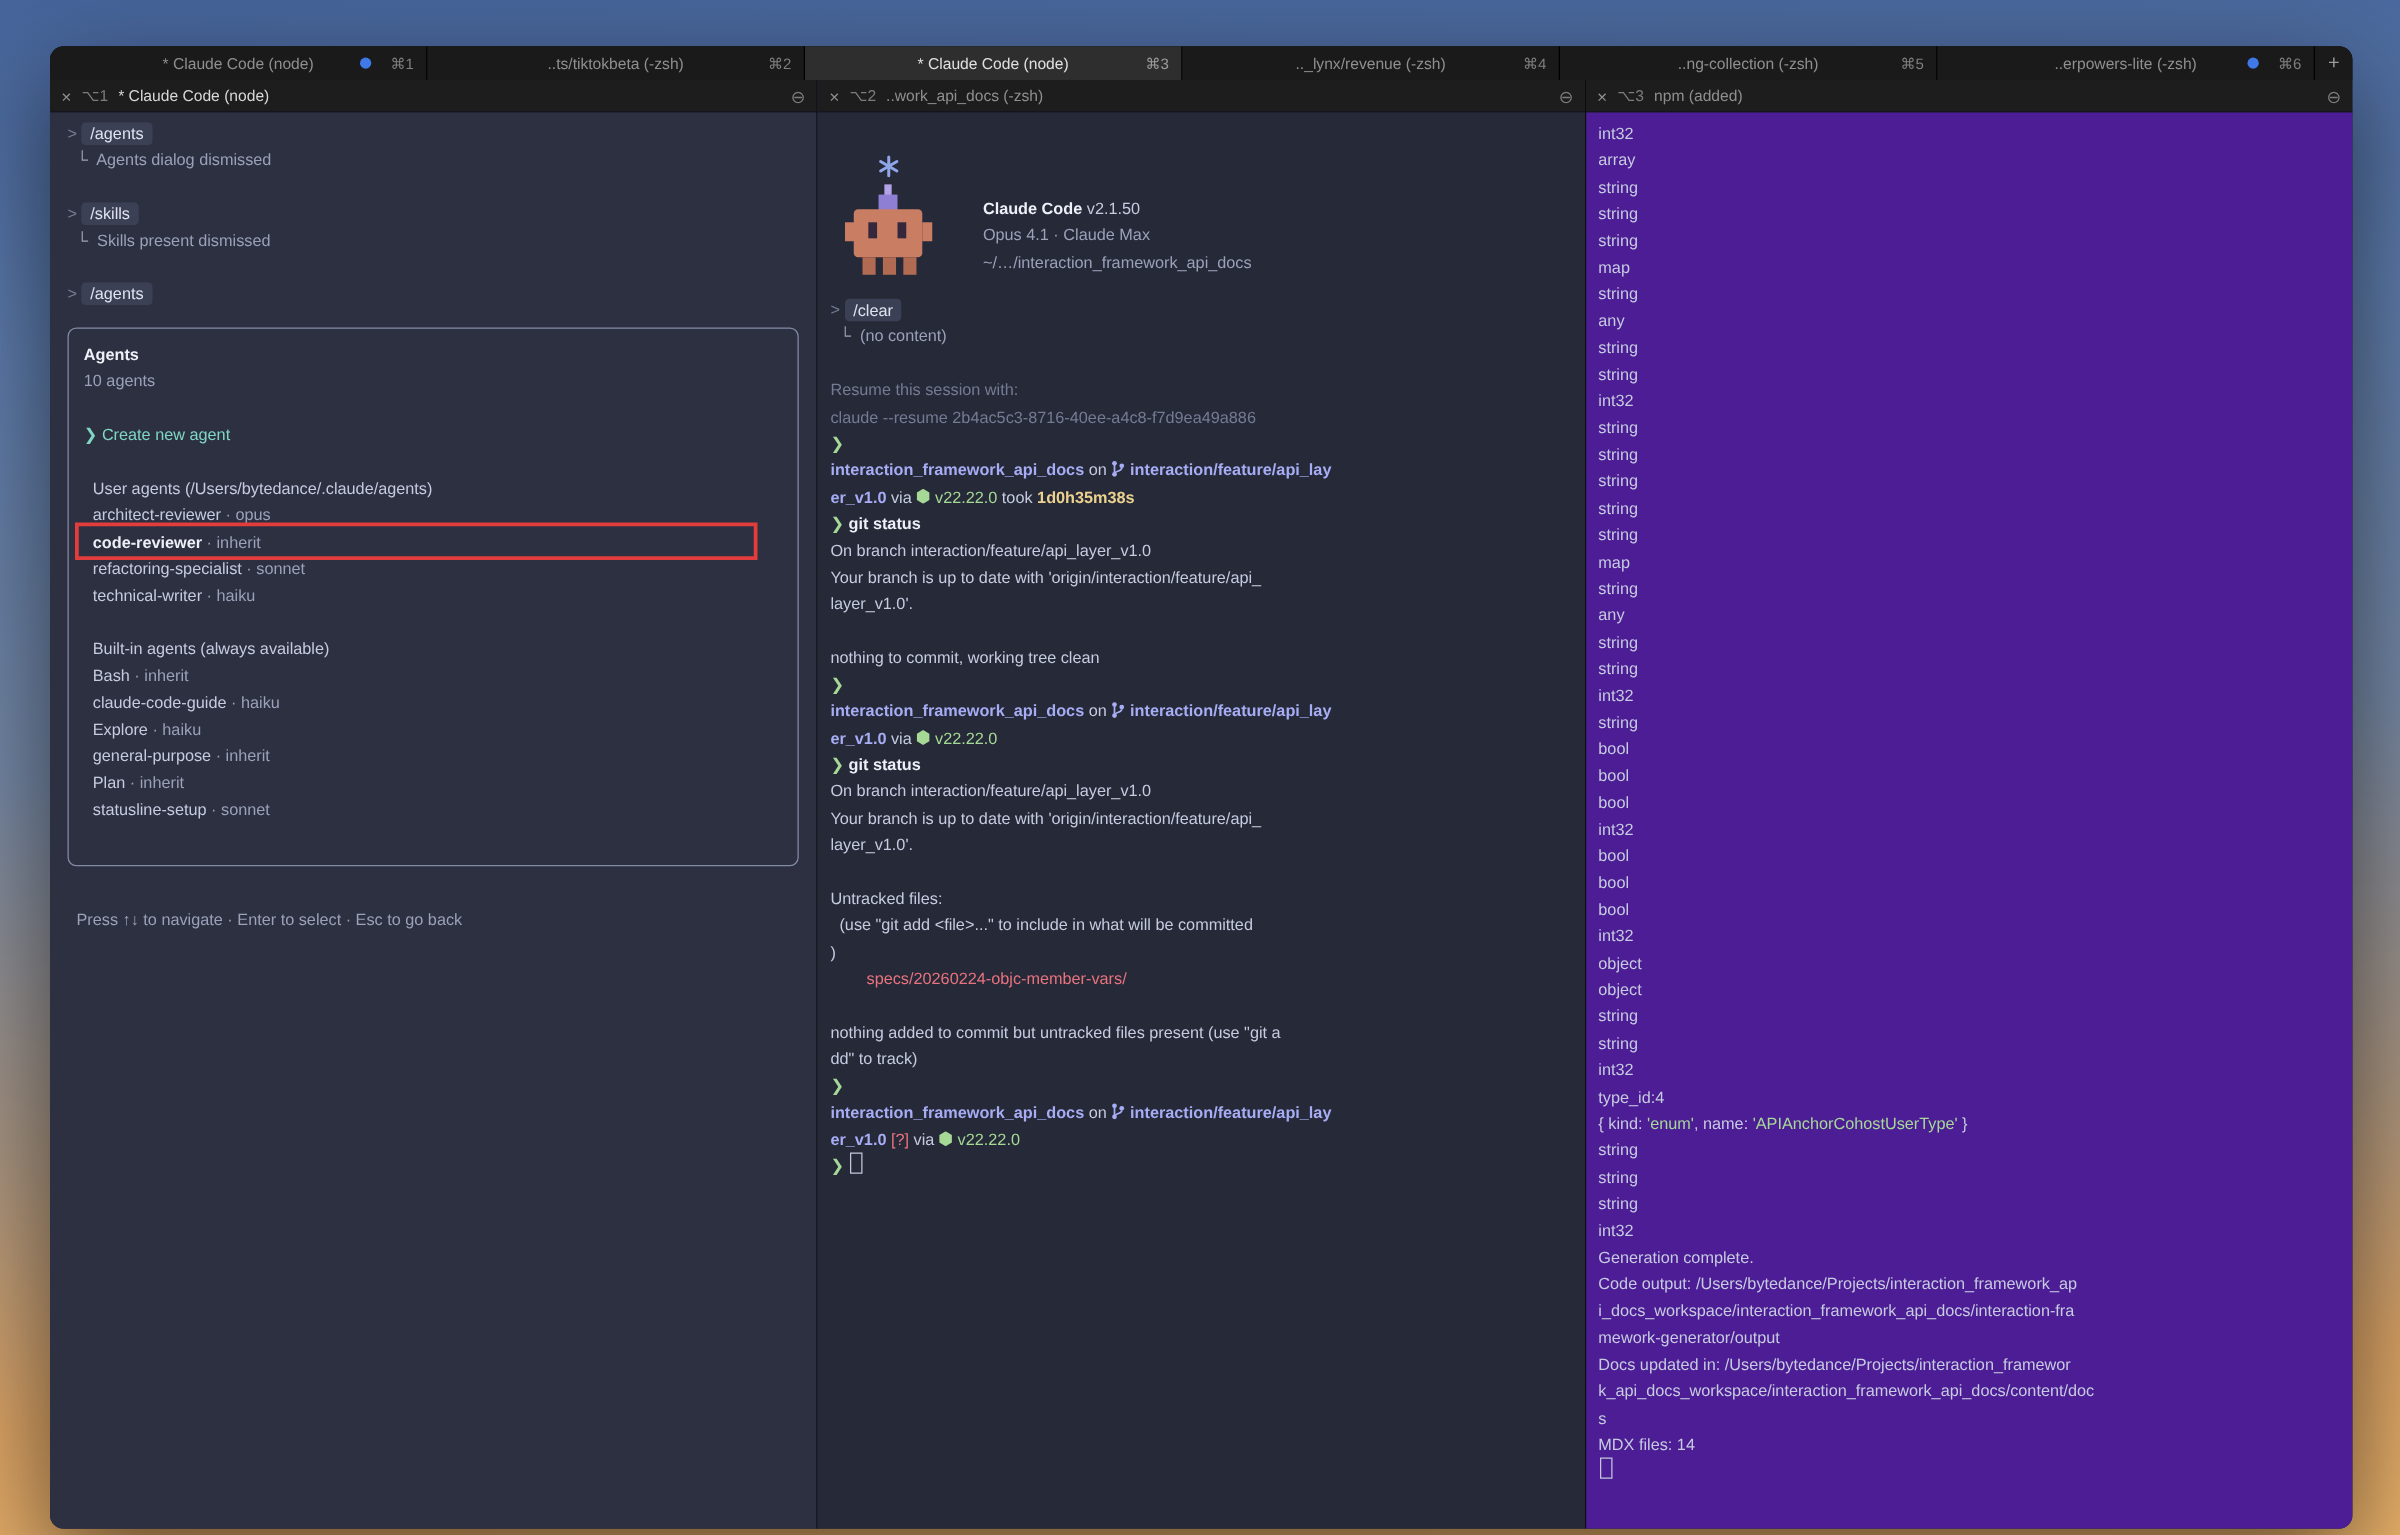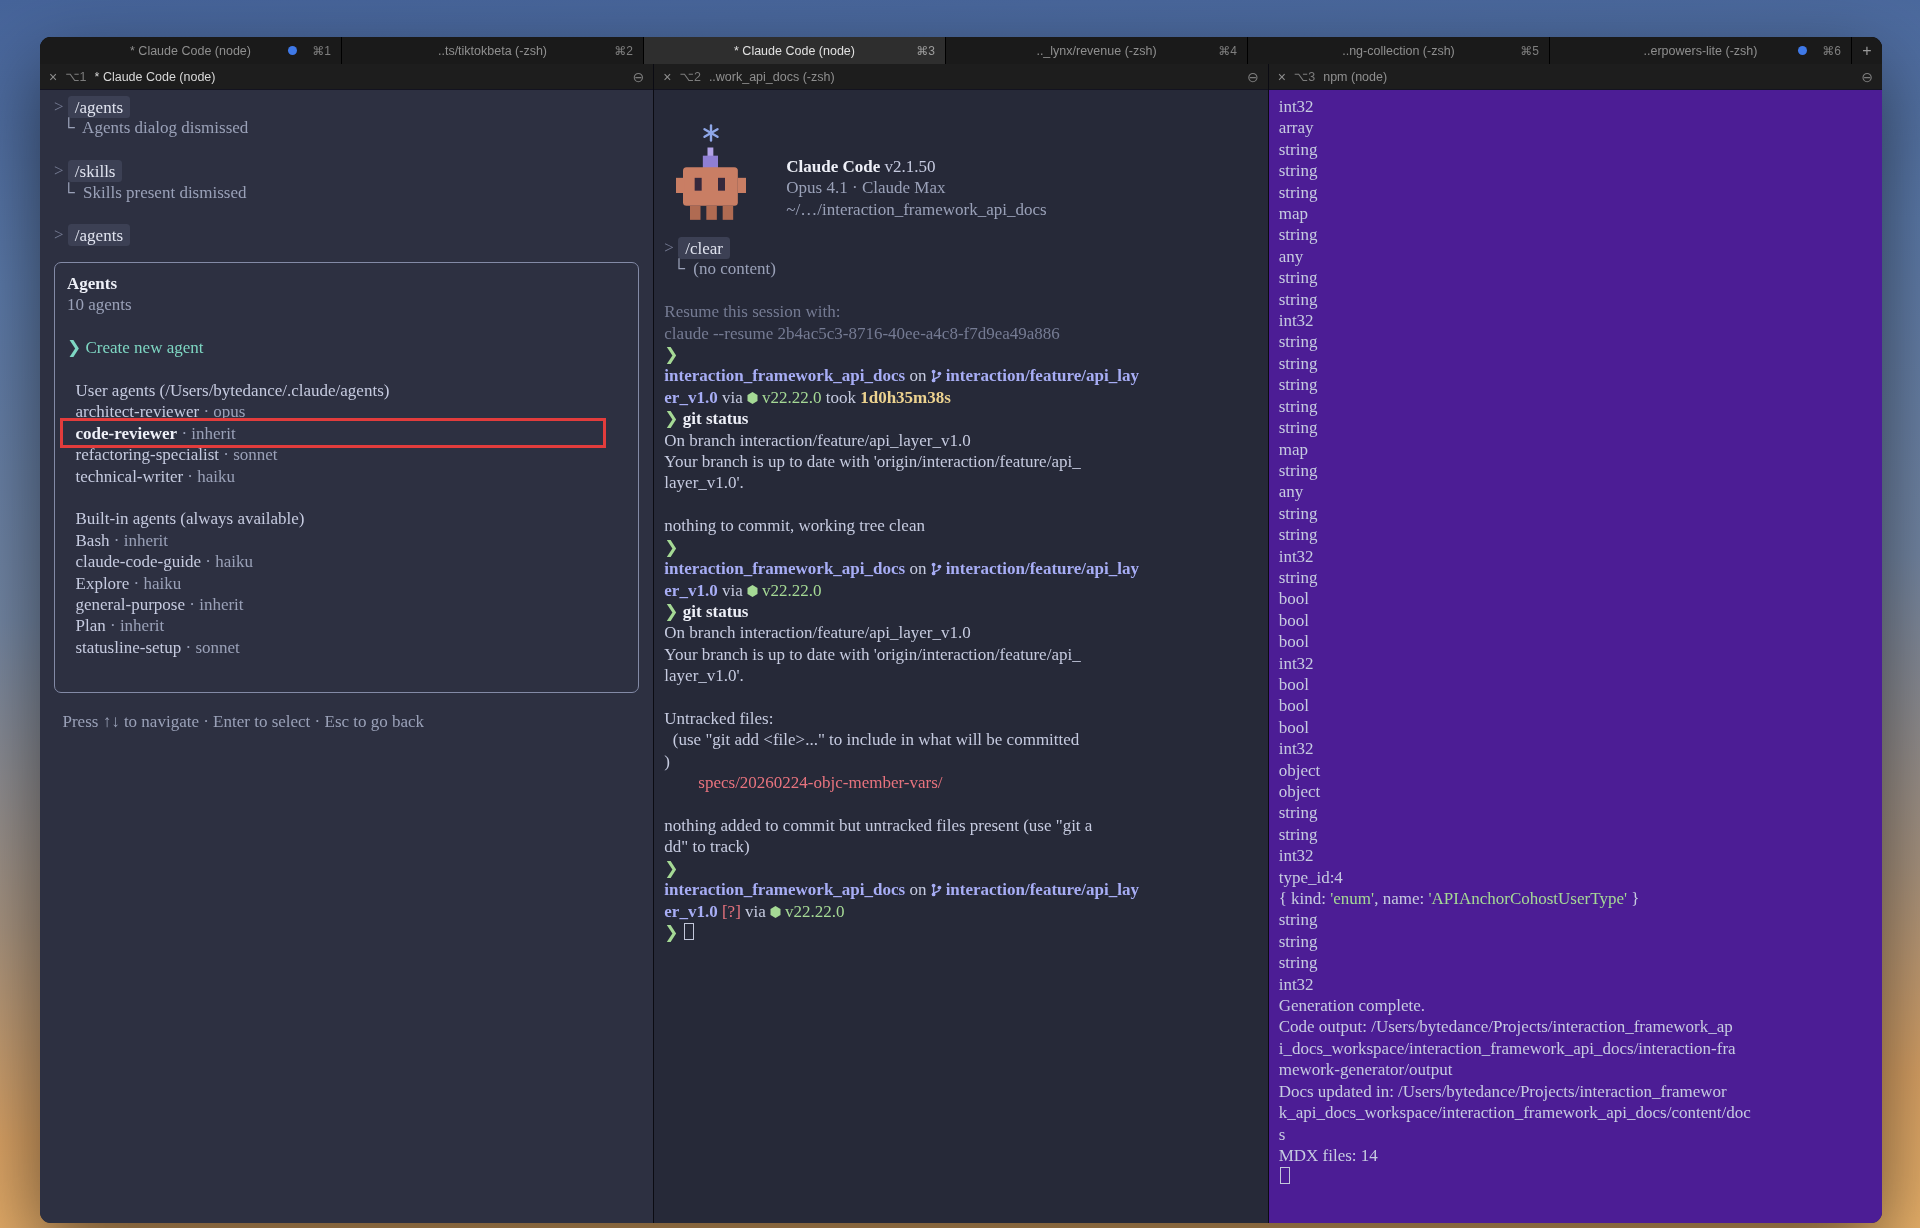--- a/index.html
+++ b/index.html
@@ -24,22 +24,22 @@
   .pane{flex:1;display:flex;flex-direction:column;min-width:0;border-right:1px solid #0b0b12}
   .pane:last-child{border-right:none}
   .pane-titlebar{flex:0 0 26px;background:#1d1d1d;display:flex;align-items:center;padding:0 9px;
     font-size:12.5px;color:#8f8f8f;gap:8px;border-bottom:1px solid #131320;white-space:nowrap;overflow:hidden}
   .pt-close{font-size:14px;color:#8f8f8f}
   .pt-key{color:#7c7c7c}
   .pt-title{color:#8f8f8f;overflow:hidden;text-overflow:ellipsis}
   .pane-left .pt-title{color:#d8d8d8}
   .pt-menu{margin-left:auto;color:#7c7c7c;font-size:14px}
 
-  .pane-content{flex:1;overflow:hidden;font-family:Liberation Serif, serif;
-    font-size:17px;line-height:21.4px;color:#c6cbe0;padding:6px 10px}
+  .pane-content{flex:1;overflow:hidden;font-family:Liberation Sans, sans-serif;
+    font-size:13px;line-height:21.4px;color:#c6cbe0;padding:6px 10px}
   .pane-left  .pane-content{background:#2d3041;padding:6px 14px}
   .pane-middle .pane-content{background:#262938}
   .pane-right  .pane-content{background:#4c1d95}
 
   .line{white-space:pre;position:relative;min-height:21.4px}
 
   
   .fg{color:#c6cbe0}
   .d{color:#9aa1b8}
   .d2{color:#757b93}
@@ -49,21 +49,21 @@
   .grn{color:#a5d995}
   .yel{color:#ecd28f;font-weight:700}
   .red{color:#e8737e}
   .chip{background:#3c4054;color:#e0e3ef;border-radius:3.5px;padding:1.5px 7px}
   .cursor{display:inline-block;width:10px;height:17px;border:1.6px solid #c2c7da;vertical-align:-2px;margin-left:1px}
   .icon svg{vertical-align:-1.5px;margin-right:4px}
 
   
   .dialog{border:1px solid #838aa6;border-radius:7px;margin-top:16px;padding:10px 12px 34px 12px;position:relative}
   .annotation-box{position:absolute;left:-7px;right:20px;top:-5px;bottom:-4px;border:3px solid #e23c3c;pointer-events:none;z-index:3}
-  .left-footer{margin-top:18px}
+  .left-footer{margin-top:32px}
 
   
   .banner{display:flex;gap:40px;margin:28px 0 12px 12px}
   .mascot-col{width:70px;display:flex;flex-direction:column;align-items:center;gap:5px}
   .banner-text{padding-top:32px}
   .banner-title{font-weight:700;color:#ece8dd}
   .banner-title .vers{font-weight:400;color:#c6cbe0}
   .banner-sub,.banner-path{color:#9aa1b8}
 </style>
 </head>
@@ -254,21 +254,21 @@
                   </svg></span><span class="grn">v22.22.0</span></div>
               <div class="line"><span class="grn">❯ </span><span class="cursor"></span></div>
             </div>
         </div>
       </section>
 
       <section class="pane pane-right">
         <div class="pane-titlebar">
           <span class="pt-close">×</span>
           <span class="pt-key">⌥3</span>
-          <span class="pt-title">npm (node)</span>
+          <span class="pt-title">npm (added)</span>
           <span class="pt-menu">⊖</span>
         </div>
         <div class="pane-content">
           <div id="right-lines">
               <div class="line"><span class="fg">int32</span></div>
               <div class="line"><span class="fg">array</span></div>
               <div class="line"><span class="fg">string</span></div>
               <div class="line"><span class="fg">string</span></div>
               <div class="line"><span class="fg">string</span></div>
               <div class="line"><span class="fg">map</span></div>

